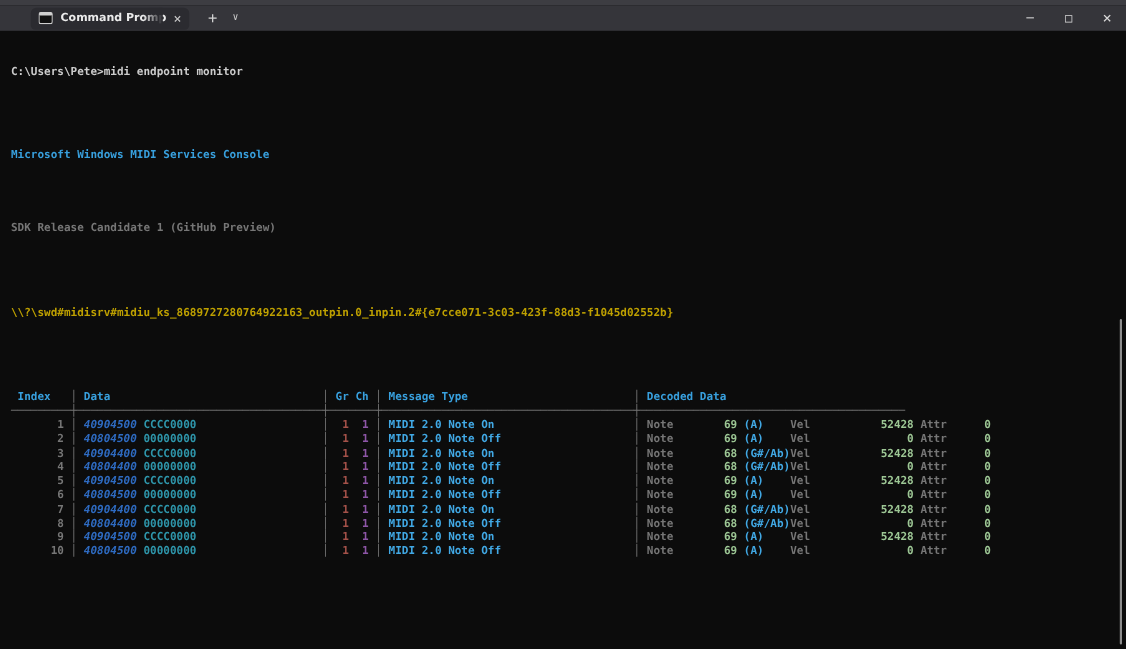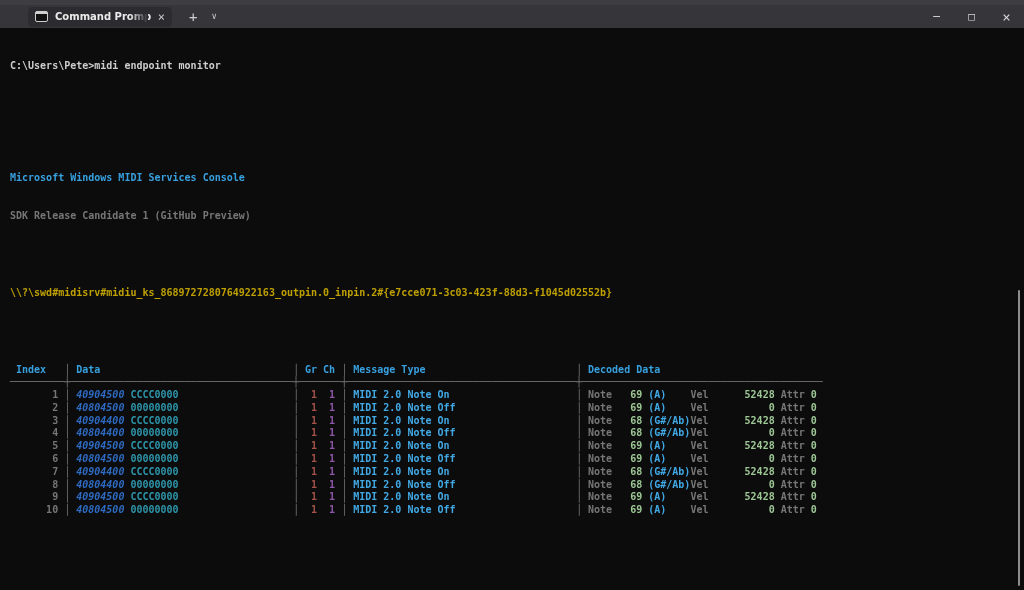--- a/index.html
+++ b/index.html
@@ -21,29 +21,29 @@
   .newtab{margin-left:17px;color:#d0d0d0;font-size:14px;line-height:1;}
   .chevron{margin-left:14px;color:#c8c8c8;font-size:9px;line-height:1;}
   .wincontrols{margin-left:auto;display:flex;height:23px;}
   .wbtn{width:35px;height:23px;display:flex;align-items:center;justify-content:center;
         color:#d8d8d8;font-size:11px;}
   .wbtn.close{font-size:14px;}
   
   .term{position:absolute;top:28px;left:0;right:0;bottom:0;padding:6px 0 0 10px;
         font-size:10px;line-height:12.77px;font-weight:bold;white-space:pre;color:#cccccc;}
   .line{height:12.77px;}
-  .c-hdr{color:var(--accent_blue);margin-top:36px;}
-  .c-gray{color:var(--muted_gray);}
+  .c-hdr{color:var(--accent_blue);}
+  .c-gray{color:var(--muted_gray);margin-top:28px;}
   .c-yellow{color:var(--path_yellow);}
   .c-cyan{color:var(--type_cyan);}
   .c-blue1{color:var(--data_blue);font-style:italic;}
   .c-teal{color:var(--data_teal);}
   .c-red{color:var(--group_red);}
   .c-purple{color:var(--channel_purple);}
-  .c-green{color:var(--value_green);}
+  .c-green{color:var(--value_green);margin-left:28px;}
   .c-sep{color:var(--separator_gray);font-weight:normal;}
   .scroll-thumb{position:absolute;right:4px;top:290px;width:2px;height:296px;background:#8d8d8d;border-radius:1px;}
 </style>
 </head>
 <body>
 
 <div class="window">
   <div class="sliver"></div>
 
   <div class="tabbar">

